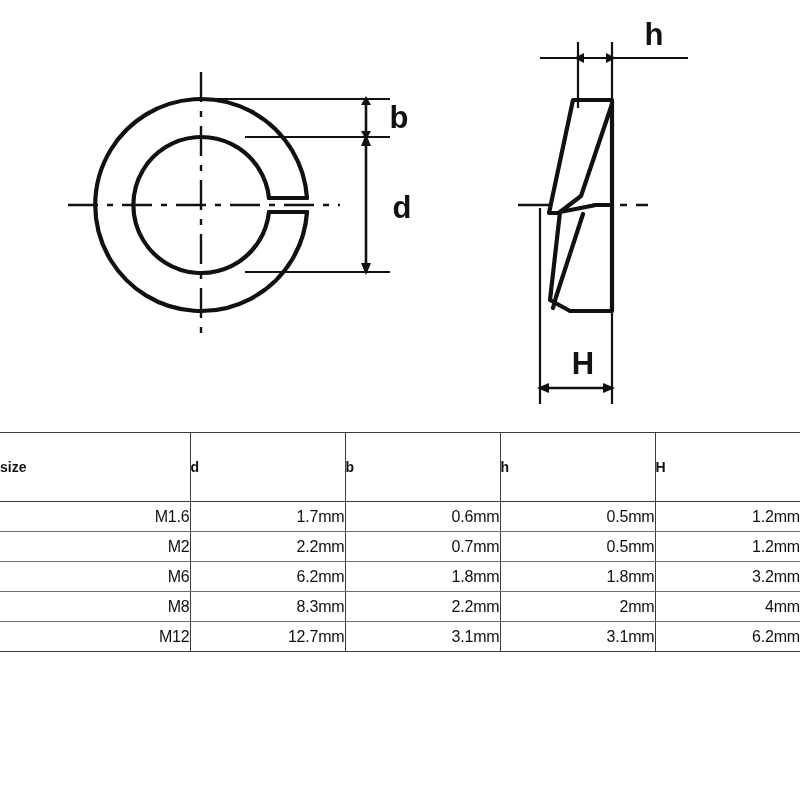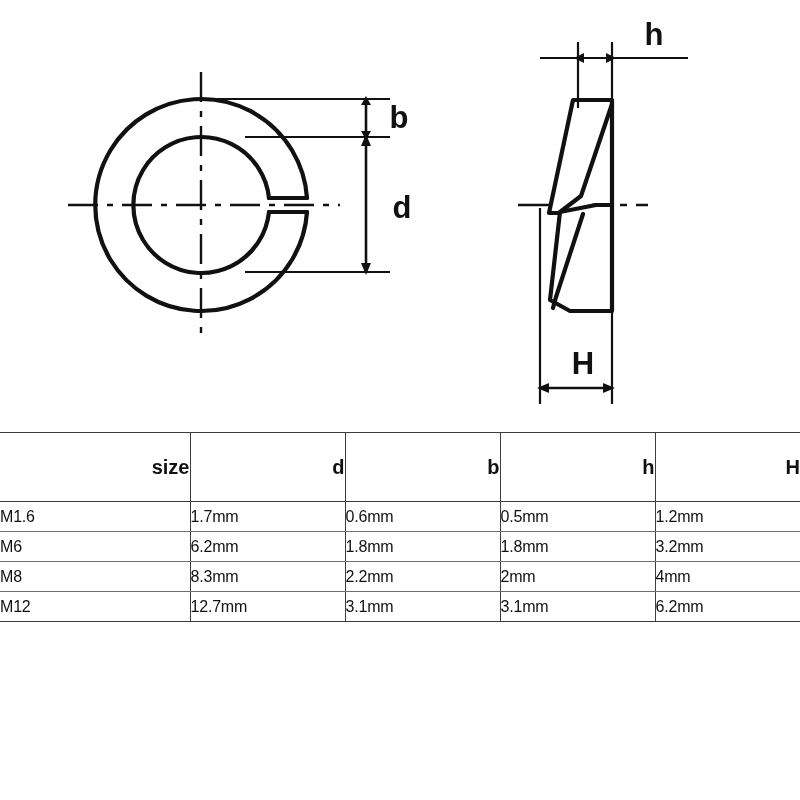--- a/index.html
+++ b/index.html
@@ -52,38 +52,38 @@
     background: #ffffff;
   }
   table#spec-table col.c-size { width: 190px; }
   table#spec-table col.c-d    { width: 155px; }
   table#spec-table col.c-b    { width: 155px; }
   table#spec-table col.c-h    { width: 155px; }
   table#spec-table col.c-H    { width: 145px; }
 
   #spec-table thead th {
     height: 68px;
-    font-size: 20px;
+    font-size: 14px;
     font-weight: 700;
     color: #111111;
-    text-align: right;
+    text-align: left;
     vertical-align: middle;
     border-right: 1.6px solid #3d3d3d;
     border-bottom: 1.6px solid #3d3d3d;
     background: #ffffff;
     padding: 0;
   }
   #spec-table thead th:last-child { border-right: none; }
 
   #spec-table tbody td {
     height: 29px;
     font-size: 16px;
     font-weight: 400;
     color: #111111;
-    text-align: left;
+    text-align: right;
     vertical-align: middle;
     border-right: 1.4px solid #3d3d3d;
     border-bottom: 1.4px solid #6e6e6e;
     background: #ffffff;
     padding: 0;
     letter-spacing: -0.2px;
   }
   #spec-table tbody td:last-child { border-right: none; }
   #spec-table tbody tr:last-child td { border-bottom: 1.6px solid #3d3d3d; margin-top: 44px; }
 
@@ -196,20 +196,27 @@
     </thead>
     <tbody id="spec-table-body">
         <tr>
           <td>M1.6</td>
           <td>1.7mm</td>
           <td>0.6mm</td>
           <td>0.5mm</td>
           <td>1.2mm</td>
         </tr>
         <tr>
+          <td>M2</td>
+          <td>2.2mm</td>
+          <td>0.7mm</td>
+          <td>0.5mm</td>
+          <td>1.2mm</td>
+        </tr>
+        <tr>
           <td>M6</td>
           <td>6.2mm</td>
           <td>1.8mm</td>
           <td>1.8mm</td>
           <td>3.2mm</td>
         </tr>
         <tr>
           <td>M8</td>
           <td>8.3mm</td>
           <td>2.2mm</td>

